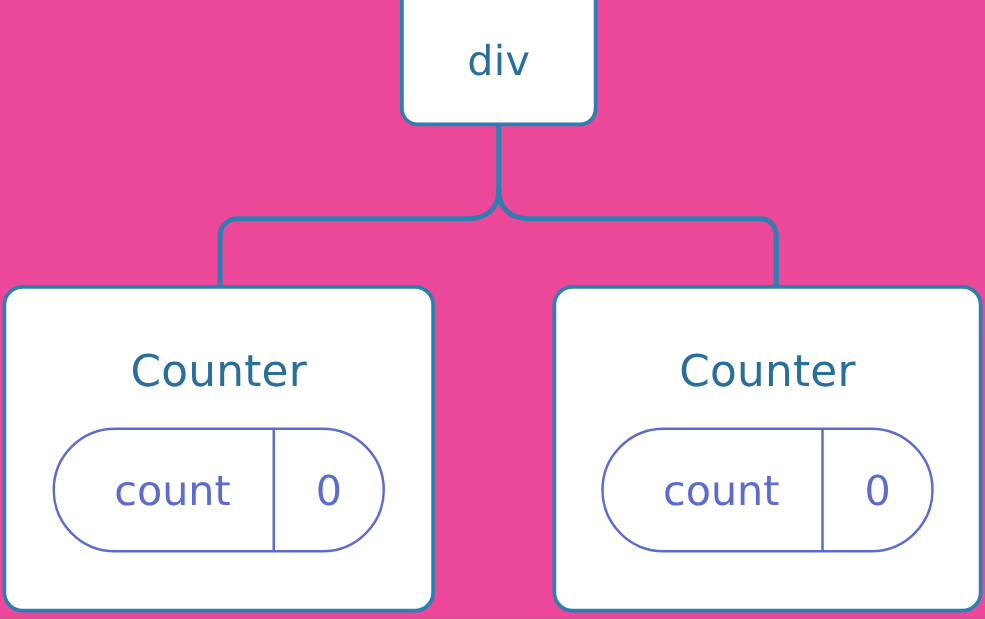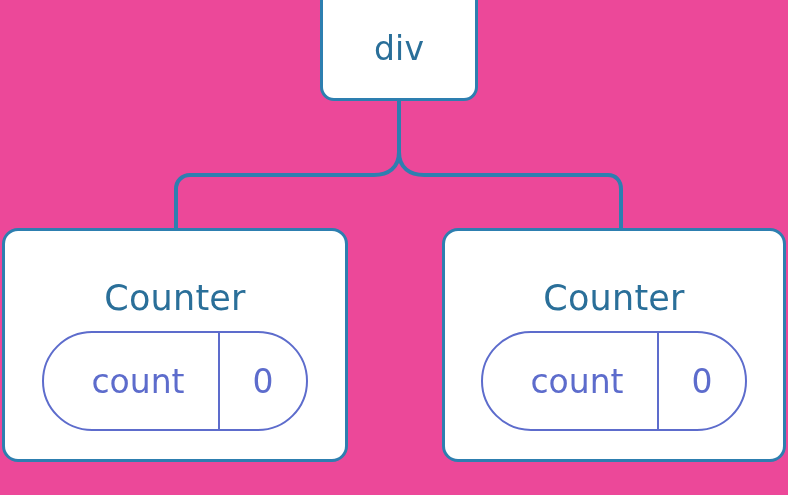--- a/index.html
+++ b/index.html
@@ -55,40 +55,40 @@
     font-size: 33px;
     color: #2a6f99;
     line-height: 1;
     letter-spacing: 0.2px;
     padding-top: 14px;
   }
 
   
   .node-child {
     top: 228px;
-    height: 234px;
+    height: 262px;
     border-radius: 16px;
     display: flex;
     flex-direction: column;
     align-items: center;
   }
   .node-child-left  { left: 2px;   width: 346px; }
   .node-child-right { left: 442px; width: 344px; }
 
   .node-child .node-title {
     font-size: 35px;
     color: #2a6f99;
     line-height: 1;
     margin-top: 50px;
     letter-spacing: 0.2px;
   }
 
   
   .state-pill {
-    margin-top: 15px;
+    margin-top: 26px;
     height: 100px;
     border: 2px solid #5d6ccc;
     border-radius: 50px;
     box-sizing: border-box;
     display: flex;
     align-items: stretch;
     background: #ffffff;
   }
   .pill-left  { width: 266px; }
   .pill-right { width: 266px; }

